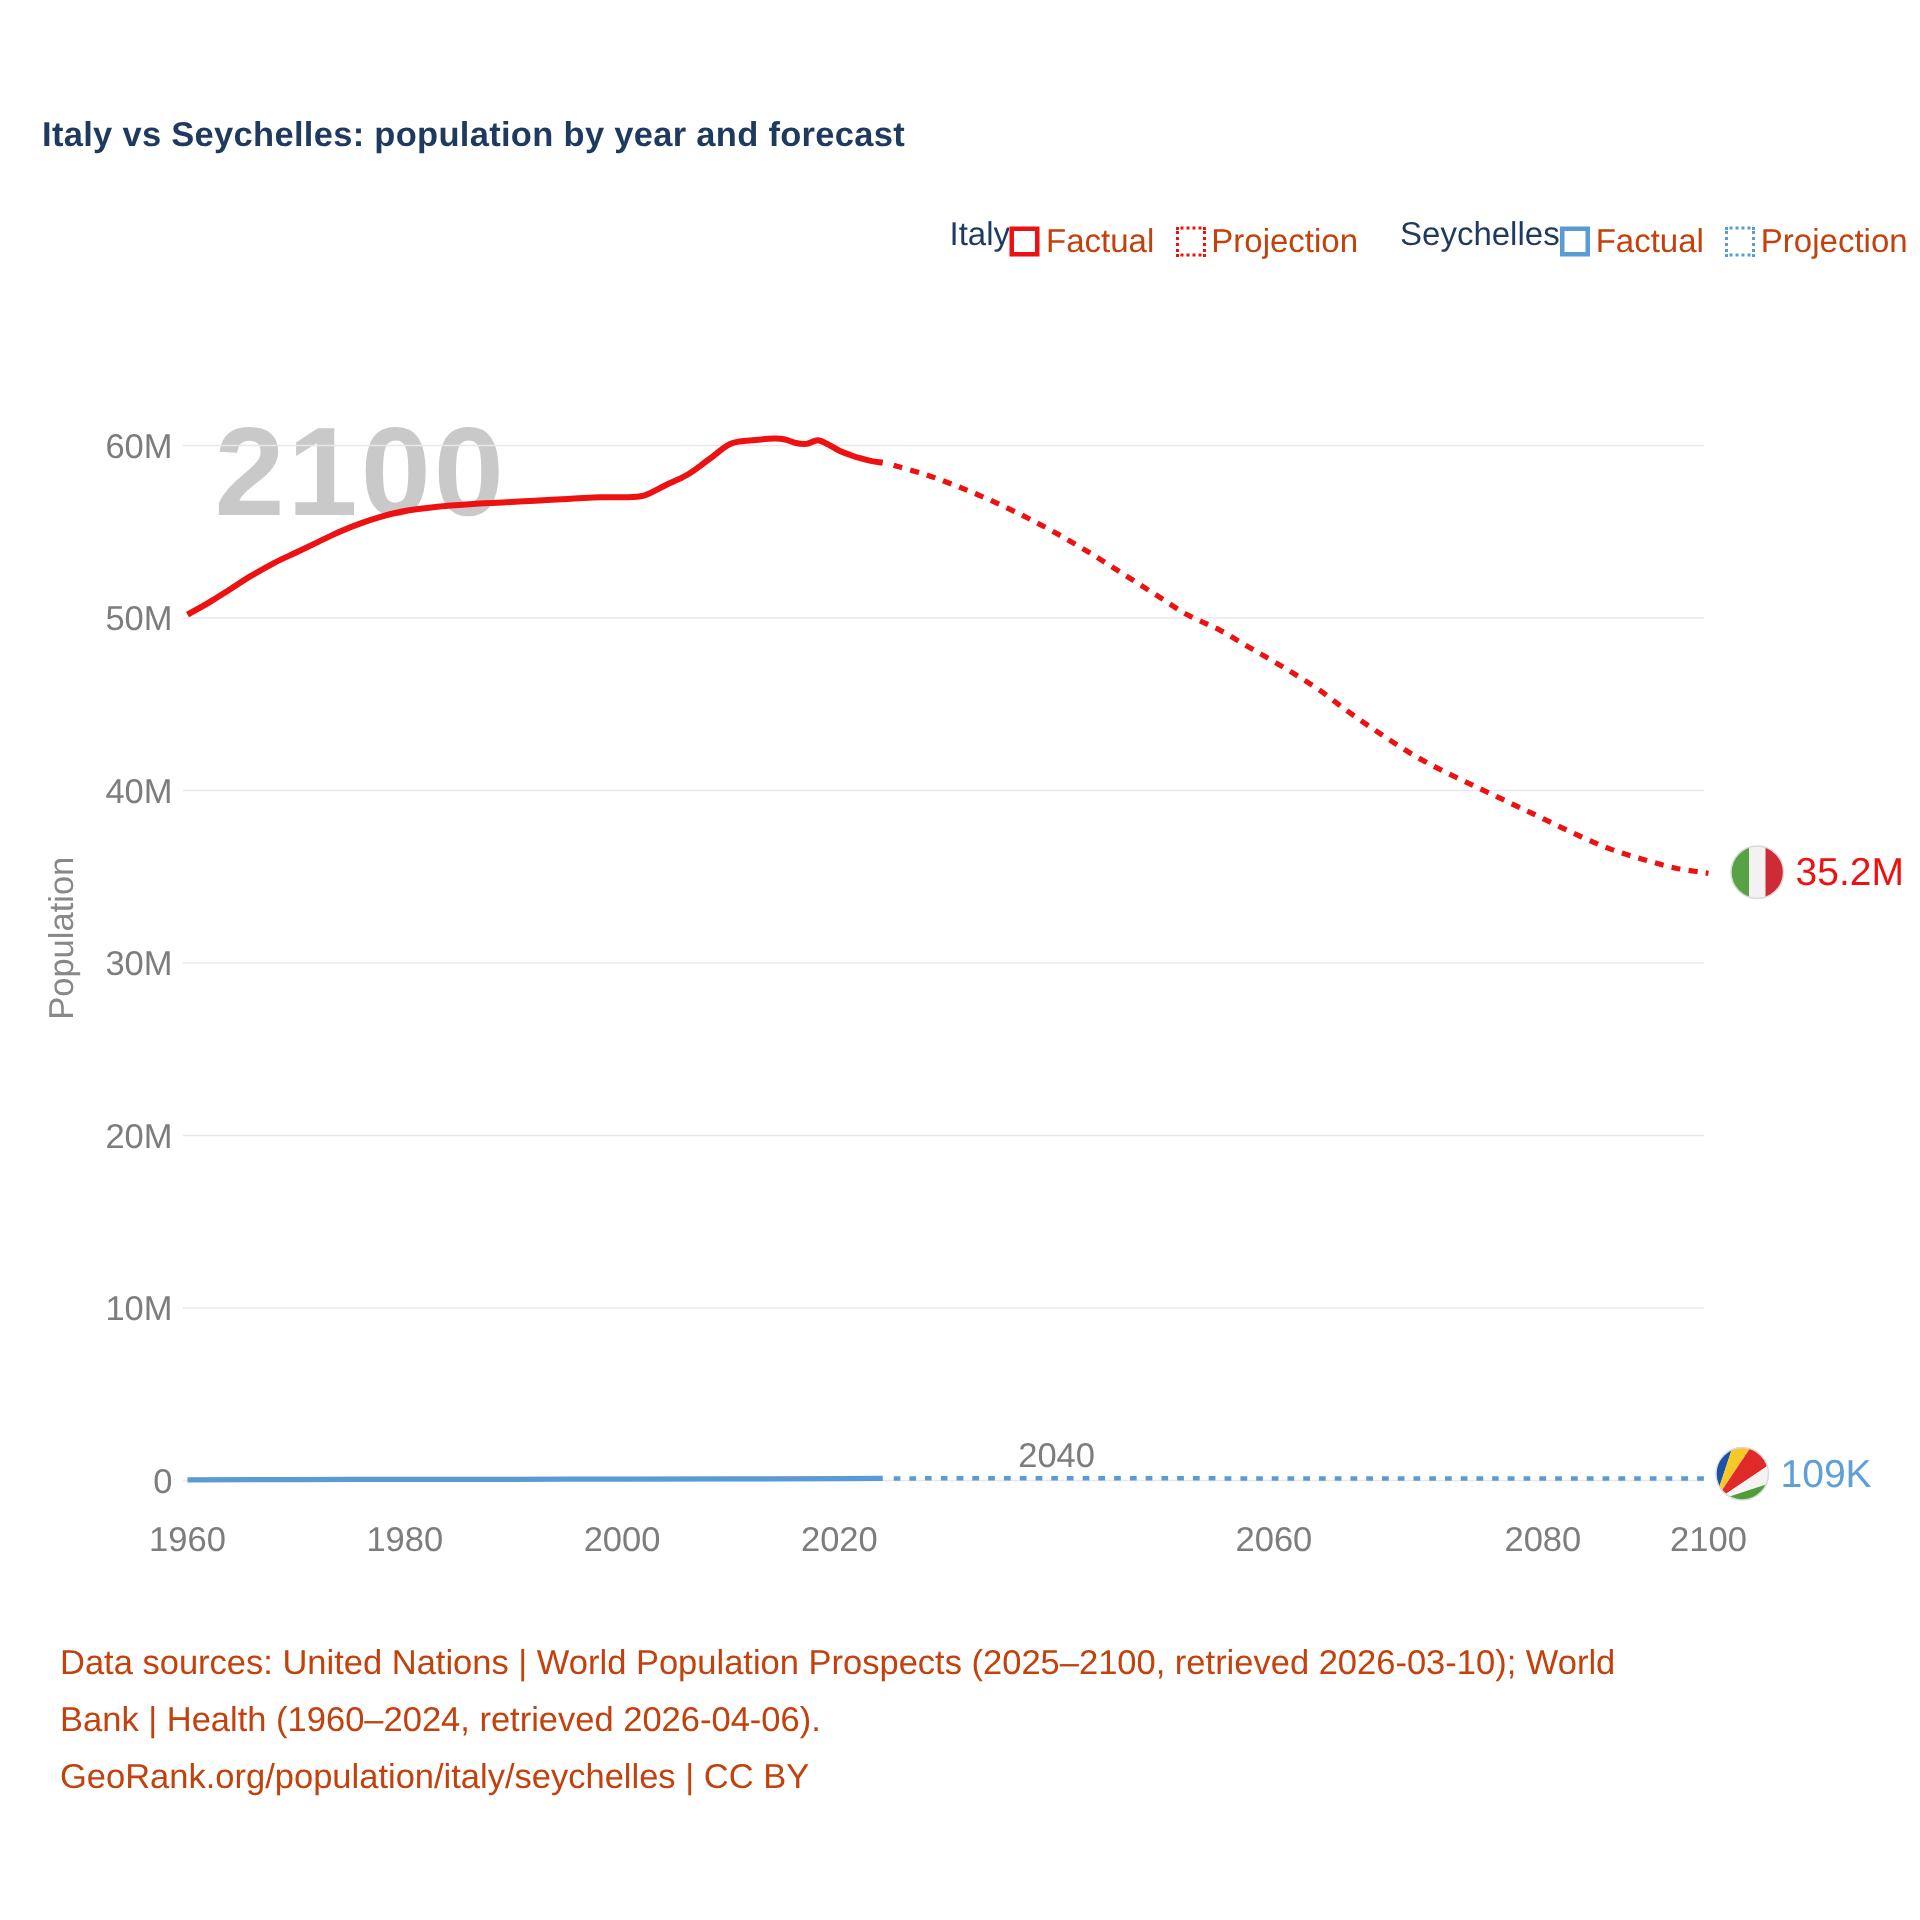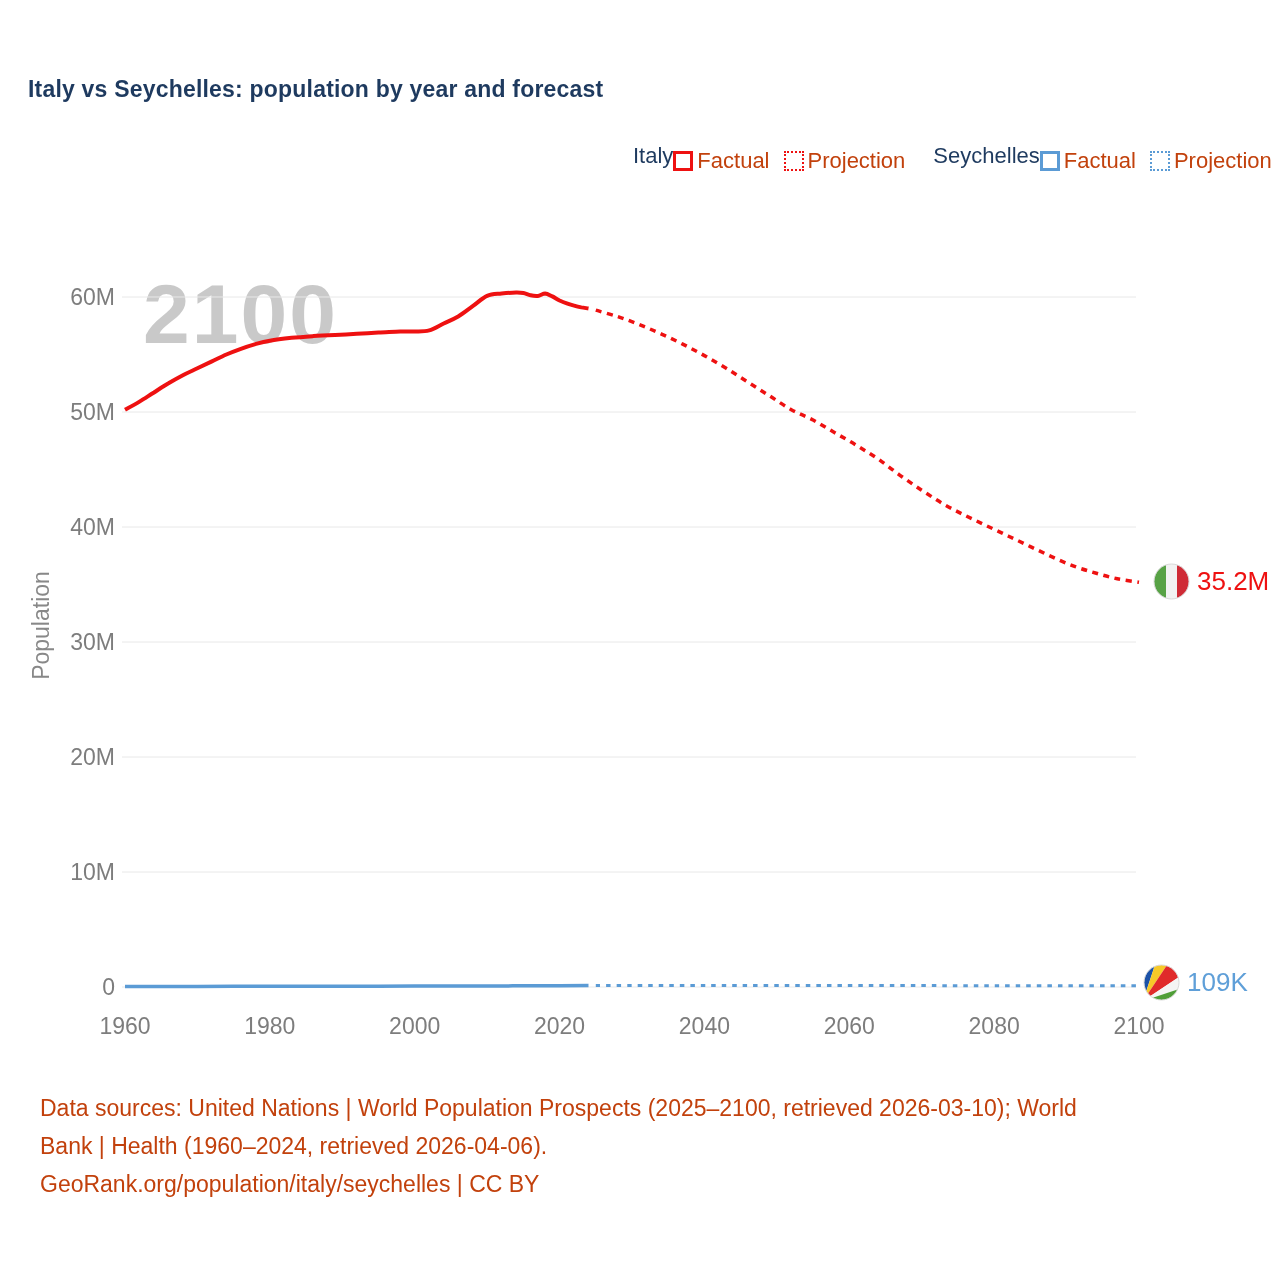--- a/index.html
+++ b/index.html
@@ -103,23 +103,23 @@
       <div class="ytick" style="left: 35px; top: 628px;">30M</div>
       <div class="ytick" style="left: 35px; top: 513px;">40M</div>
       <div class="ytick" style="left: 35px; top: 398px;">50M</div>
       <div class="ytick" style="left: 35px; top: 283px;">60M</div>
     </div>
   <div id="x-ticks">
       <div class="xtick" style="left: 65px; top: 1012px;">1960</div>
       <div class="xtick" style="left: 209.857px; top: 1012px;">1980</div>
       <div class="xtick" style="left: 354.714px; top: 1012px;">2000</div>
       <div class="xtick" style="left: 499.571px; top: 1012px;">2020</div>
-      <div class="xtick" style="left: 644.429px; top: 1012px;">2040</div>
+      <div class="xtick" style="left: 644.429px; top: 956px;">2040</div>
       <div class="xtick" style="left: 789.286px; top: 1012px;">2060</div>
-      <div class="xtick" style="left: 934.143px; top: 1012px;">2080</div>
+      <div class="xtick" style="left: 934.143px; top: 1012px; text-align: right;">2080</div>
       <div class="xtick" style="left: 1079px; top: 1012px;">2100</div>
     </div>
 
   <div class="end-label" id="end-italy">
     <svg width="37" height="37" viewBox="0 0 37 37">
       <defs>
           <clipPath id="cp-it">
             <circle cx="18.5" cy="18.5" r="17.5"></circle>
           </clipPath>
         </defs>

